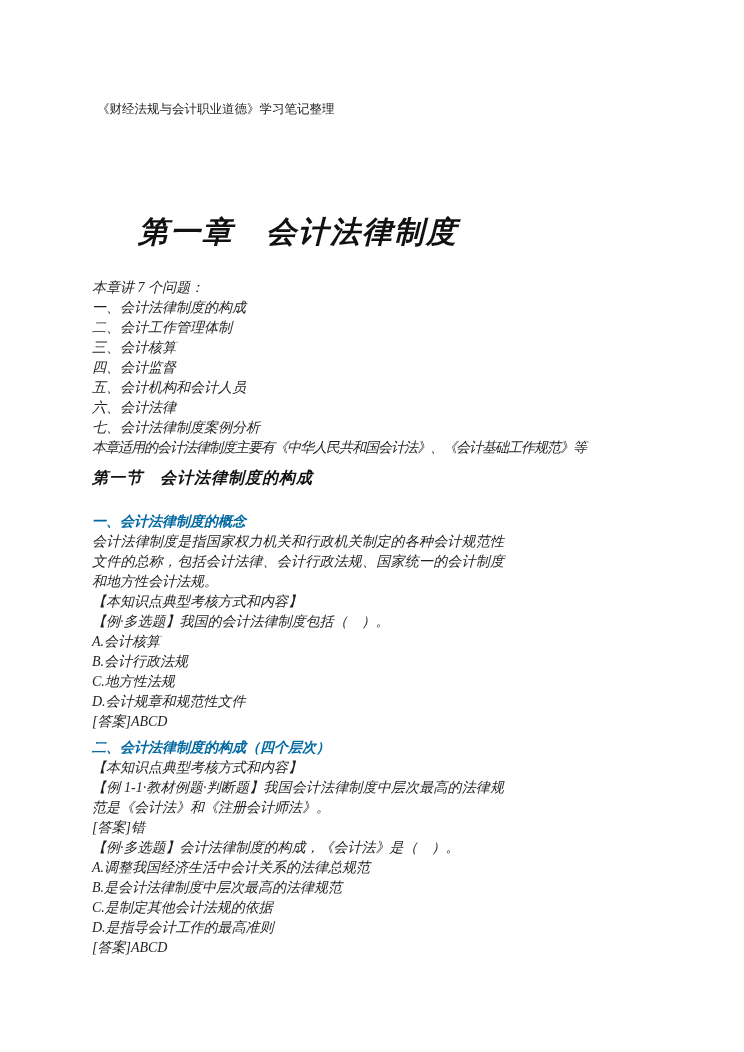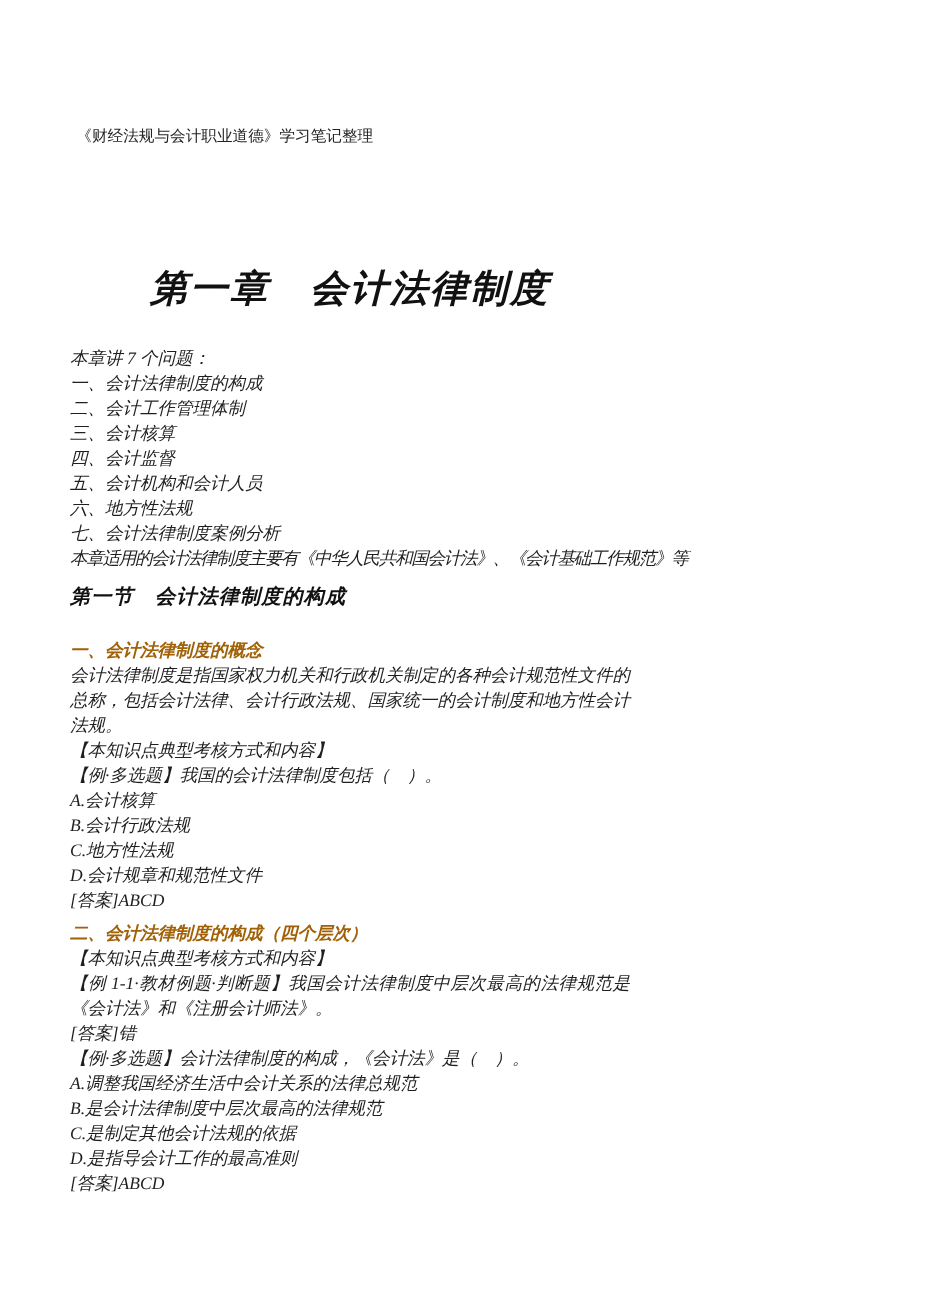--- a/index.html
+++ b/index.html
@@ -6,21 +6,21 @@
     margin: 0;
     padding: 0;
     background: #ffffff;
   }
   .page {
     position: relative;
     width: 616px;
     height: 1052px;
     box-sizing: border-box;
     background: #ffffff;
-    padding: 101px 112px 0 56px;
+    padding: 101px 112px 0 92px;
     overflow: hidden;
     color: #1f1f1f;
     font-family: "Liberation Serif", "DejaVu Serif", serif;
   }
   .doc-header {
     font-size: 12.5px;
     line-height: 16px;
     margin: 0 0 0 5px;
     font-style: normal;
     color: #242424;
@@ -53,21 +53,21 @@
     text-align: left;
     margin: 10px 0 24px 0;
     letter-spacing: 1px;
     color: #111111;
   }
   .sub-heading {
     font-size: 14px;
     line-height: 20px;
     font-weight: bold;
     margin: 0;
-    color: #a16207;
+    color: #0369a1;
   }
   .sub-heading.gap-above {
     margin-top: 6px;
   }
   .tight-line {
     white-space: nowrap;
     letter-spacing: -1px;
   }
 </style>
 </head>
@@ -80,21 +80,21 @@
   <h1 class="chapter-title">第一章　会计法律制度</h1>
 
   <div class="body-block">
 
     <p>本章讲 7 个问题：</p>
     <p>一、会计法律制度的构成</p>
     <p>二、会计工作管理体制</p>
     <p>三、会计核算</p>
     <p>四、会计监督</p>
     <p>五、会计机构和会计人员</p>
-    <p>六、地方性法规</p>
+    <p>六、会计法律</p>
     <p>七、会计法律制度案例分析</p>
     <p class="tight-line">本章适用的会计法律制度主要有《中华人民共和国会计法》、《会计基础工作规范》等</p>
 
     <h2 class="section-title">第一节　会计法律制度的构成</h2>
 
     <h3 class="sub-heading">一、会计法律制度的概念</h3>
     <p>会计法律制度是指国家权力机关和行政机关制定的各种会计规范性文件的总称，包括会计法律、会计行政法规、国家统一的会计制度和地方性会计法规。</p>
     <p>【本知识点典型考核方式和内容】</p>
     <p>【例·多选题】我国的会计法律制度包括（　）。</p>
     <p>A.会计核算</p>

